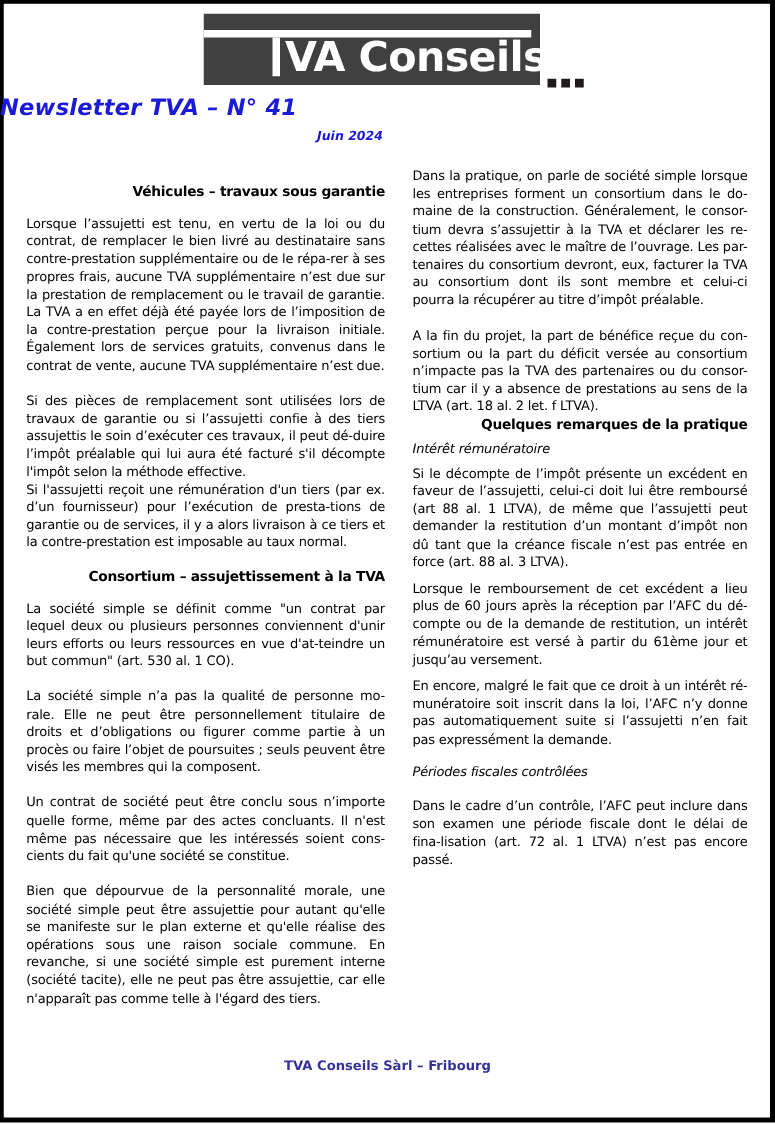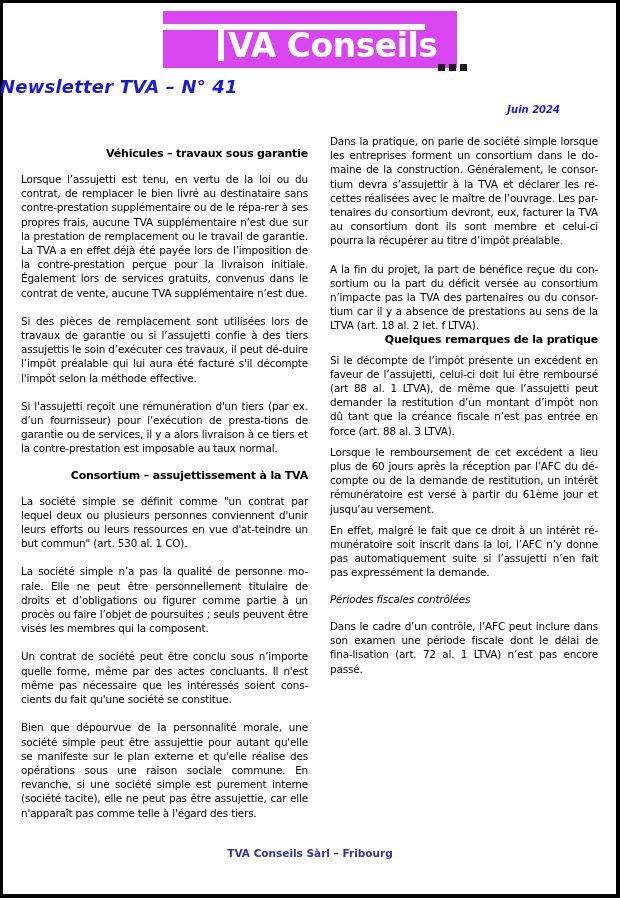--- a/index.html
+++ b/index.html
@@ -5,22 +5,21 @@
     html, body { margin: 0; padding: 0; background: #ffffff; }
     body { width: 620px; height: 900px; position: relative; overflow: hidden; }
     .frame {
       position: absolute; left: 0; top: 0; width: 620px; height: 898px;
       box-sizing: border-box;
       border-left: 3px solid #000; border-top: 3px solid #000;
       border-right: 4px solid #000; border-bottom: 4px solid #000;
     }
     .logo-block {
       position: absolute; left: 163px; top: 11px; width: 269px; height: 57px;
-      background: #d946ef;
-      padding-left: 25px;
+      background: #404040;
     }
     .logo-stripe {
       position: absolute; left: 0; top: 13px; width: 262px; height: 6px; background: #ffffff;
     }
     .logo-t-stem {
       position: absolute; left: 55px; top: 19px; width: 6px; height: 31px; background: #ffffff;
     }
     .logo-text {
       position: absolute; left: 65px; top: 17px;
       font-family: "DejaVu Sans", sans-serif; font-weight: bold; font-size: 33px;
@@ -31,21 +30,21 @@
     }
     .logo-dots span {
       display: inline-block; width: 7px; height: 7px; background: #1f1b1c; margin-right: 4px;
     }
     .title {
       position: absolute; left: 0; width: 620px; top: 76px; 
       font-family: "DejaVu Sans", sans-serif; font-weight: bold; font-style: italic;
       font-size: 18px; color: #1a1ad8; letter-spacing: 0.2px;
     }
     .date {
-      position: absolute; left: 0; width: 560px; top: 104px; text-align: right;
+      position: absolute; left: 0; width: 560px; top: 104px; text-align: center;
       font-family: "DejaVu Sans", sans-serif; font-weight: bold; font-style: italic;
       font-size: 10px; color: #1a1ad8;
     }
     .col {
       position: absolute; top: 137px;
       font-family: "DejaVu Sans", sans-serif; font-size: 10.4px; line-height: 14.2px;
       color: #000; text-align: justify;
       letter-spacing: -0.15px;
     }
     .col-left { left: 21px; width: 287px; }
@@ -76,32 +75,33 @@
 </div>
 <div class="logo-dots"><span></span><span></span><span></span></div>
 
 <div class="title">Newsletter TVA – N° 41</div>
 <div class="date">Juin 2024</div>
 
 <div class="col col-left">
   <h2 style="margin-top:10px">Véhicules – travaux sous garantie</h2>
   <p style="margin-top:11px">Lorsque l’assujetti est tenu, en vertu de la loi ou du contrat, de remplacer le bien livré au destinataire sans contre-prestation supplémentaire ou de le répa-rer à ses propres frais, aucune TVA supplémentaire n’est due sur la prestation de remplacement ou le travail de garantie. La TVA a en effet déjà été payée lors de l’imposition de la contre-prestation perçue pour la livraison initiale. Également lors de services gratuits, convenus dans le contrat de vente, aucune TVA supplémentaire n’est due.</p>
   <p style="margin-top:14px">Si des pièces de remplacement sont utilisées lors de travaux de garantie ou si l’assujetti confie à des tiers assujettis le soin d’exécuter ces travaux, il peut dé-duire l’impôt préalable qui lui aura été facturé s'il décompte l'impôt selon la méthode effective.</p>
-  <p style="margin-top:14px">Si l'assujetti reçoit une rémunération d'un tiers (par ex. d’un fournisseur) pour l’exécution de presta-tions de garantie ou de services, il y a alors livraison à ce tiers et la contre-prestation est imposable au taux normal.</p>
+  <p style="margin-top:0">Si l'assujetti reçoit une rémunération d'un tiers (par ex. d’un fournisseur) pour l’exécution de presta-tions de garantie ou de services, il y a alors livraison à ce tiers et la contre-prestation est imposable au taux normal.</p>
   <h2 style="margin-top:13px">Consortium – assujettissement à la TVA</h2>
   <p style="margin-top:11px">La société simple se définit comme "un contrat par lequel deux ou plusieurs personnes conviennent d'unir leurs efforts ou leurs ressources en vue d'at-teindre un but commun" (art. 530 al. 1 CO).</p>
   <p style="margin-top:14px">La société simple n’a pas la qualité de personne mo-rale. Elle ne peut être personnellement titulaire de droits et d’obligations ou figurer comme partie à un procès ou faire l’objet de poursuites ; seuls peuvent être visés les membres qui la composent.</p>
   <p style="margin-top:14px">Un contrat de société peut être conclu sous n’importe quelle forme, même par des actes concluants. Il n'est même pas nécessaire que les intéressés soient cons-cients du fait qu'une société se constitue.</p>
   <p style="margin-top:14px">Bien que dépourvue de la personnalité morale, une société simple peut être assujettie pour autant qu'elle se manifeste sur le plan externe et qu'elle réalise des opérations sous une raison sociale commune. En revanche, si une société simple est purement interne (société tacite), elle ne peut pas être assujettie, car elle n'apparaît pas comme telle à l'égard des tiers.</p>
 </div>
 
 <div class="col col-right">
   <p>Dans la pratique, on parle de société simple lorsque les entreprises forment un consortium dans le do-maine de la construction. Généralement, le consor-tium devra s’assujettir à la TVA et déclarer les re-cettes réalisées avec le maître de l’ouvrage. Les par-tenaires du consortium devront, eux, facturer la TVA au consortium dont ils sont membre et celui-ci pourra la récupérer au titre d’impôt préalable.</p>
   <p style="margin-top:14px">A la fin du projet, la part de bénéfice reçue du con-sortium ou la part du déficit versée au consortium n’impacte pas la TVA des partenaires ou du consor-tium car il y a absence de prestations au sens de la LTVA (art. 18 al. 2 let. f LTVA).</p>
   <h2 style="margin-top:0">Quelques remarques de la pratique</h2>
+  <p class="sub" style="margin-top:5px">Intérêt rémunératoire</p>
   <p style="margin-top:6px">Si le décompte de l’impôt présente un excédent en faveur de l’assujetti, celui-ci doit lui être remboursé (art 88 al. 1 LTVA), de même que l’assujetti peut demander la restitution d’un montant d’impôt non dû tant que la créance fiscale n’est pas entrée en force (art. 88 al. 3 LTVA).</p>
   <p style="margin-top:7px">Lorsque le remboursement de cet excédent a lieu plus de 60 jours après la réception par l’AFC du dé-compte ou de la demande de restitution, un intérêt rémunératoire est versé à partir du 61ème jour et jusqu’au versement.</p>
-  <p style="margin-top:7px">En effet, malgré le fait que ce droit à un intérêt ré-munératoire soit inscrit dans la loi, l’AFC n’y donne pas automatiquement suite si l’assujetti n’en fait pas expressément la demande.</p>
+  <p style="margin-top:7px">En encore, malgré le fait que ce droit à un intérêt ré-munératoire soit inscrit dans la loi, l’AFC n’y donne pas automatiquement suite si l’assujetti n’en fait pas expressément la demande.</p>
   <p class="sub" style="margin-top:12px">Périodes fiscales contrôlées</p>
   <p style="margin-top:13px">Dans le cadre d’un contrôle, l’AFC peut inclure dans son examen une période fiscale dont le délai de fina-lisation (art. 72 al. 1 LTVA) n’est pas encore passé.</p>
 </div>
 
 <div class="footer">TVA Conseils Sàrl – Fribourg</div>
 
 </body></html>

